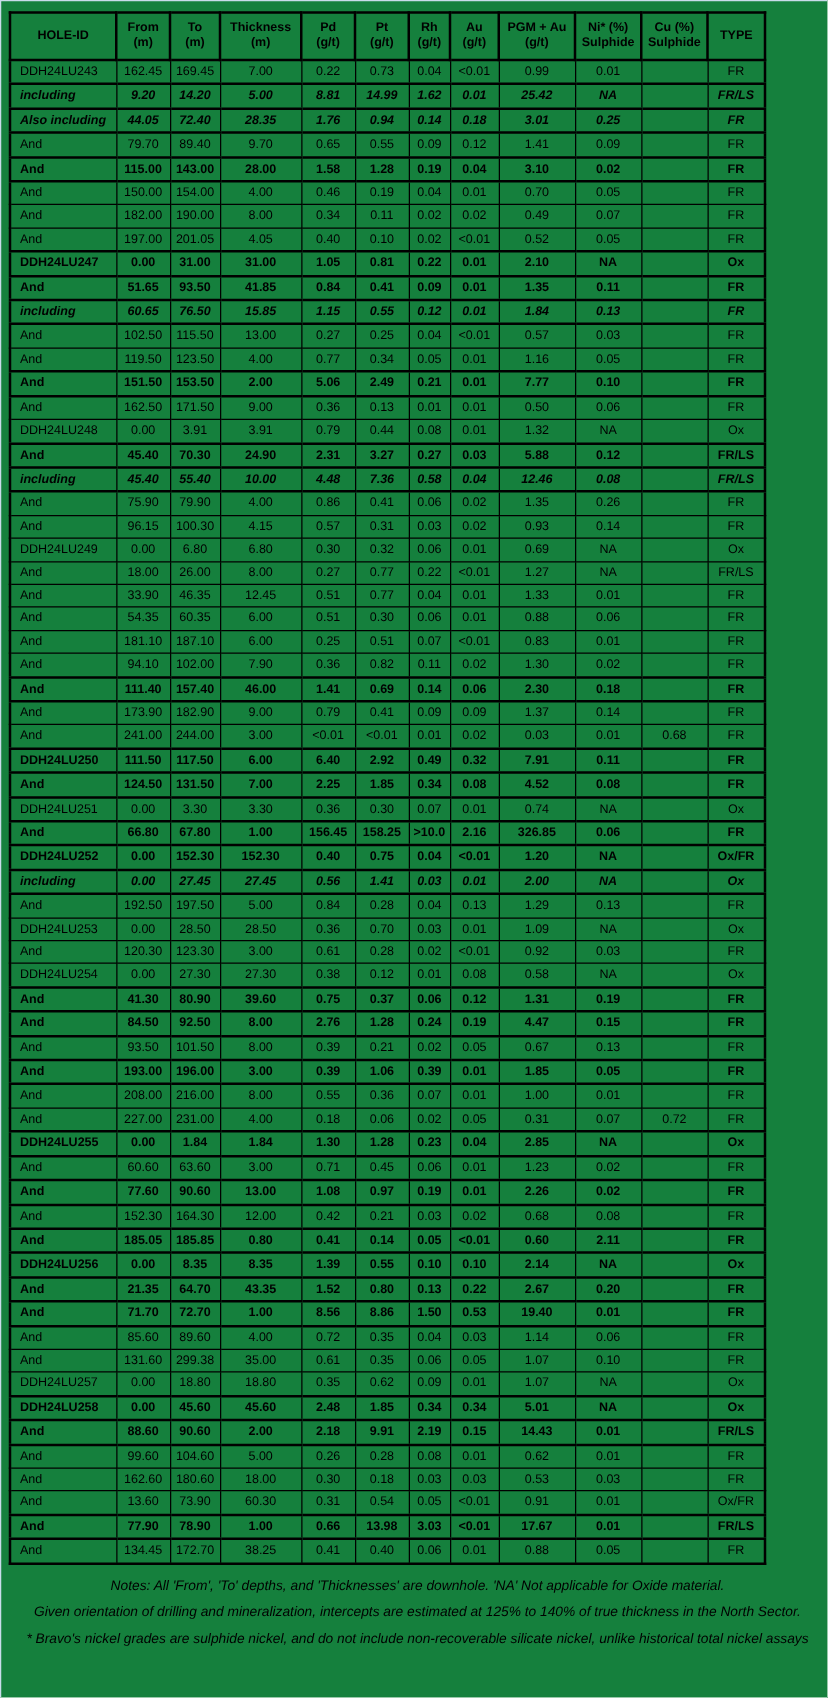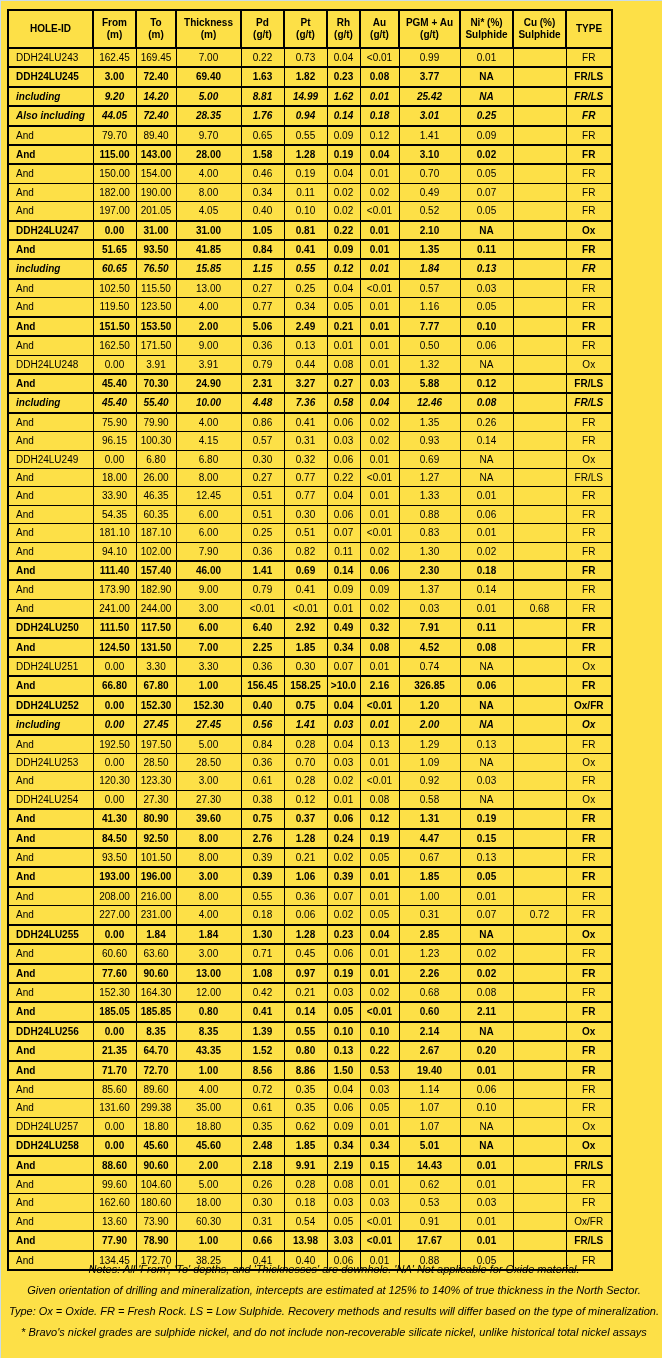--- a/index.html
+++ b/index.html
@@ -1,20 +1,20 @@
 <!DOCTYPE html>
 <html><head>
 <meta charset="utf-8">
 <style>
   html, body { margin: 0; padding: 0; background: #ffffff; }
   .page {
     position: relative;
     width: 662px;
     height: 1358px;
-    background: #fde047;
+    background: #15803d;
     font-family: "Liberation Sans", sans-serif;
     color: #000000;
     overflow: hidden;
     box-sizing: border-box;
     border-top: 1px solid #c9dcea;
     border-left: 1px solid #c9dcea;
   }
   table.assay {
     position: absolute;
     left: 6px;
@@ -136,34 +136,20 @@
           <td>7.00</td>
           <td>0.22</td>
           <td>0.73</td>
           <td>0.04</td>
           <td>&lt;0.01</td>
           <td>0.99</td>
           <td>0.01</td>
           <td></td>
           <td>FR</td>
         </tr>
-        <tr class="b">
-          <td class="hole">DDH24LU245</td>
-          <td>3.00</td>
-          <td>72.40</td>
-          <td>69.40</td>
-          <td>1.63</td>
-          <td>1.82</td>
-          <td>0.23</td>
-          <td>0.08</td>
-          <td>3.77</td>
-          <td>NA</td>
-          <td></td>
-          <td>FR/LS</td>
-        </tr>
         <tr class="bi">
           <td class="hole">including</td>
           <td>9.20</td>
           <td>14.20</td>
           <td>5.00</td>
           <td>8.81</td>
           <td>14.99</td>
           <td>1.62</td>
           <td>0.01</td>
           <td>25.42</td>
@@ -1024,17 +1010,16 @@
           <td>0.05</td>
           <td></td>
           <td>FR</td>
         </tr>
       </tbody>
   </table>
 
   <div class="notes">
     <p>Notes:  All 'From', 'To' depths, and 'Thicknesses' are downhole. 'NA' Not applicable for Oxide material.</p>
     <p>Given orientation of drilling and mineralization, intercepts are estimated at 125% to 140% of true thickness in the North Sector.</p>
-    <p>Type: Ox = Oxide. FR = Fresh Rock. LS = Low Sulphide. Recovery methods and results will differ based on the type of mineralization.</p>
     <p>* Bravo's nickel grades are sulphide nickel, and do not include non-recoverable silicate nickel, unlike historical total nickel assays</p>
   </div>
 
 </div>
 
 </body></html>

